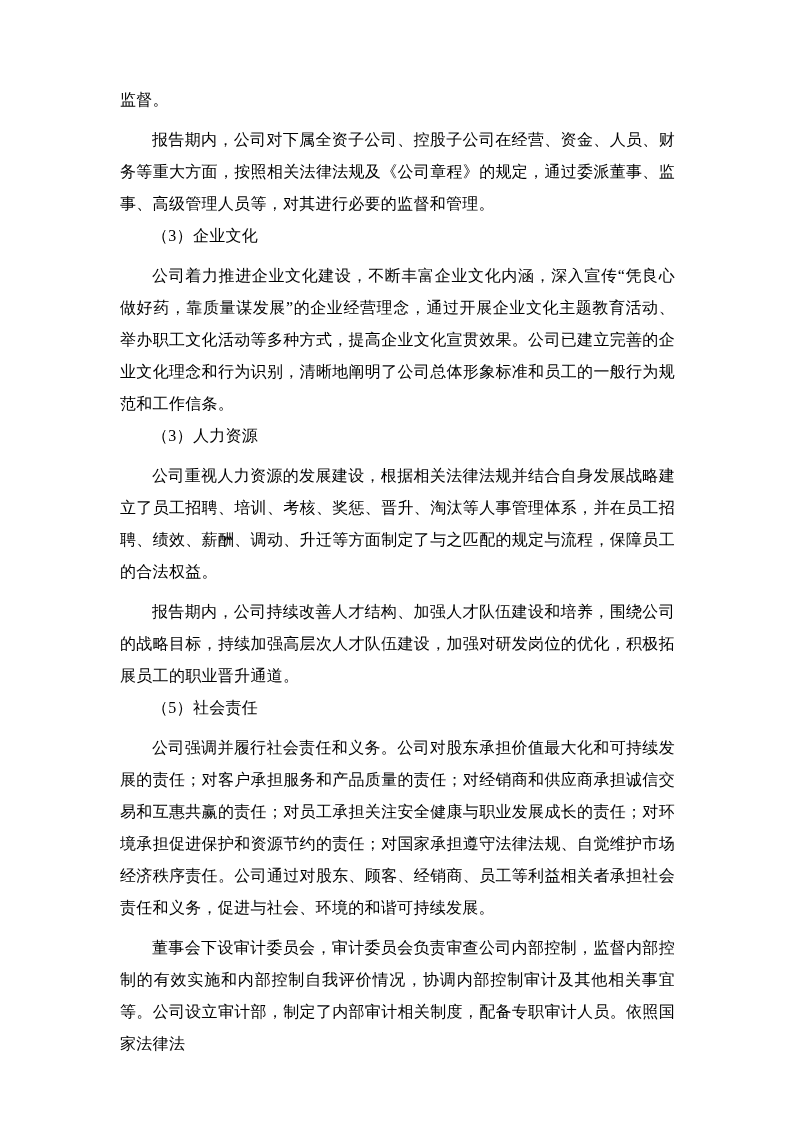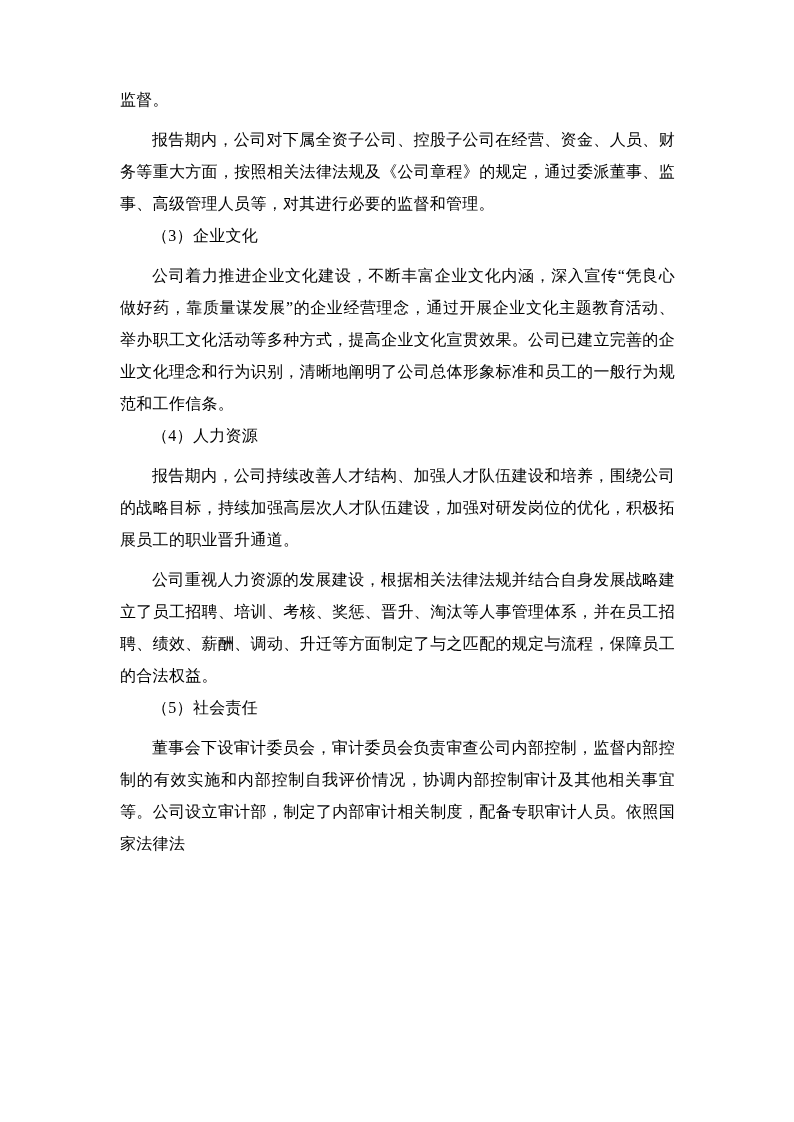--- a/index.html
+++ b/index.html
@@ -44,19 +44,20 @@
 </style>
 </head>
 <body>
 
 <div class="page">
   <div class="doc-content" id="doc-content">
       <p class="block continuation">监督。</p>
       <p class="block paragraph">报告期内，公司对下属全资子公司、控股子公司在经营、资金、人员、财务等重大方面，按照相关法律法规及《公司章程》的规定，通过委派董事、监事、高级管理人员等，对其进行必要的监督和管理。</p>
       <p class="block heading">（3）企业文化</p>
       <p class="block paragraph">公司着力推进企业文化建设，不断丰富企业文化内涵，深入宣传“凭良心做好药，靠质量谋发展”的企业经营理念，通过开展企业文化主题教育活动、举办职工文化活动等多种方式，提高企业文化宣贯效果。公司已建立完善的企业文化理念和行为识别，清晰地阐明了公司总体形象标准和员工的一般行为规范和工作信条。</p>
-      <p class="block heading">（4）人力资源</p>
+      <p class="block heading">（3）人力资源</p>
+      <p class="block paragraph">公司重视人力资源的发展建设，根据相关法律法规并结合自身发展战略建立了员工招聘、培训、考核、奖惩、晋升、淘汰等人事管理体系，并在员工招聘、绩效、薪酬、调动、升迁等方面制定了与之匹配的规定与流程，保障员工的合法权益。</p>
       <p class="block paragraph">报告期内，公司持续改善人才结构、加强人才队伍建设和培养，围绕公司的战略目标，持续加强高层次人才队伍建设，加强对研发岗位的优化，积极拓展员工的职业晋升通道。</p>
-      <p class="block paragraph">公司重视人力资源的发展建设，根据相关法律法规并结合自身发展战略建立了员工招聘、培训、考核、奖惩、晋升、淘汰等人事管理体系，并在员工招聘、绩效、薪酬、调动、升迁等方面制定了与之匹配的规定与流程，保障员工的合法权益。</p>
       <p class="block heading">（5）社会责任</p>
+      <p class="block paragraph">公司强调并履行社会责任和义务。公司对股东承担价值最大化和可持续发展的责任；对客户承担服务和产品质量的责任；对经销商和供应商承担诚信交易和互惠共赢的责任；对员工承担关注安全健康与职业发展成长的责任；对环境承担促进保护和资源节约的责任；对国家承担遵守法律法规、自觉维护市场经济秩序责任。公司通过对股东、顾客、经销商、员工等利益相关者承担社会责任和义务，促进与社会、环境的和谐可持续发展。</p>
       <p class="block paragraph">董事会下设审计委员会，审计委员会负责审查公司内部控制，监督内部控制的有效实施和内部控制自我评价情况，协调内部控制审计及其他相关事宜等。公司设立审计部，制定了内部审计相关制度，配备专职审计人员。依照国家法律法</p>
     </div>
 </div>
 
 </body></html>

